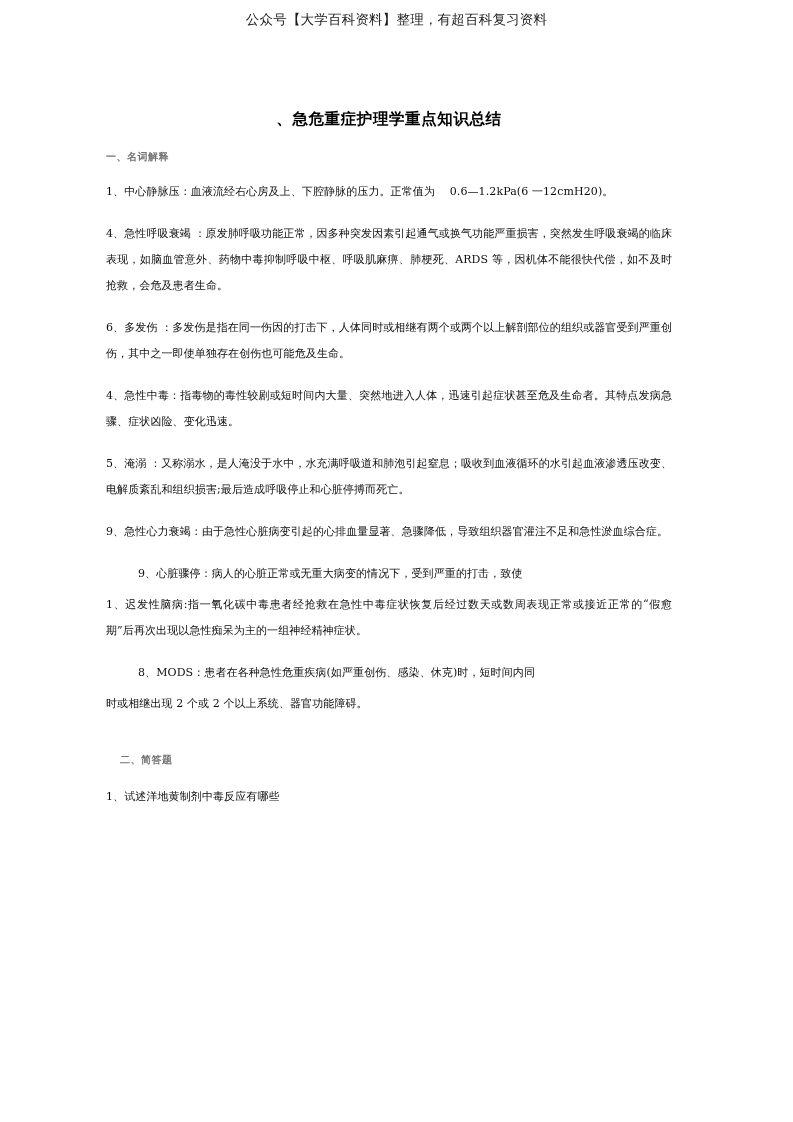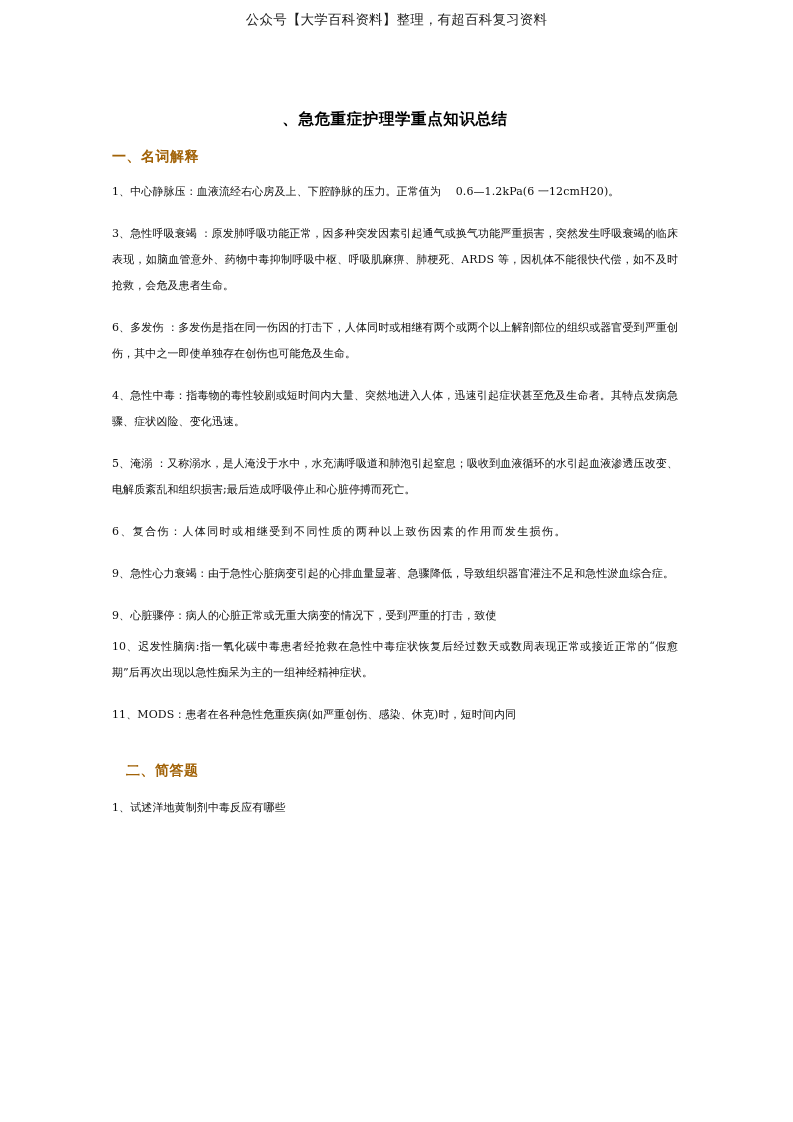--- a/index.html
+++ b/index.html
@@ -36,43 +36,43 @@
     line-height: 18px;
     color: #1a1a1a;
     letter-spacing: 0.2px;
     font-family: "DejaVu Serif", "Liberation Serif", serif;
     white-space: nowrap;
   }
 
   
   .body-col {
     position: absolute;
-    left: 112px;
+    left: 106px;
     top: 108px;
     width: 566px;
   }
 
   .doc-title {
     text-align: center;
     font-size: 15.5px;
     font-weight: bold;
     line-height: 22px;
     letter-spacing: 0.6px;
     margin: 0 0 16px 0;
     color: #000;
     font-family: "DejaVu Sans", "Liberation Sans", sans-serif;
   }
 
   .sec-head {
-    font-size: 14px;
+    font-size: 10px;
     font-weight: bold;
     line-height: 21px;
     letter-spacing: 0.5px;
     margin: 0 0 12px 0;
-    color: #a16207;
+    color: #737373;
     font-family: "DejaVu Serif", "Liberation Serif", serif;
   }
   .sec-head.indent {
     margin-left: 14px;
     margin-top: 32px;
     margin-bottom: 14px;
   }
 
   .para {
     font-size: 11px;
@@ -81,20 +81,21 @@
     text-align: justify;
     text-justify: inter-ideograph;
     color: #0d0d0d;
     letter-spacing: 0.1px;
   }
   .para.loose {
     margin-bottom: 16px;
   }
   .para.tight {
     margin-bottom: 5px;
+    margin-left: 32px;
   }
   .para.spread {
     letter-spacing: 1.4px;
   }
   .para.last {
     margin-bottom: 0;
     margin-top: 8px;
   }
 </style>
 </head>
@@ -105,39 +106,39 @@
   <div class="doc-header">公众号【大学百科资料】整理，有超百科复习资料</div>
 
   <div class="body-col">
 
     <h1 class="doc-title">、急危重症护理学重点知识总结</h1>
 
     <h2 class="sec-head">一、名词解释</h2>
 
     <p class="para loose">1、中心静脉压：血液流经右心房及上、下腔静脉的压力。正常值为 　0.6—1.2kPa(6 一12cmH20)。</p>
 
-    <p class="para loose">3、急性呼吸衰竭 ：原发肺呼吸功能正常，因多种突发因素引起通气或换气功能严重损害，突然发生呼吸衰竭的临床表现，如脑血管意外、药物中毒抑制呼吸中枢、呼吸肌麻痹、肺梗死、ARDS 等，因机体不能很快代偿，如不及时抢救，会危及患者生命。</p>
+    <p class="para loose">4、急性呼吸衰竭 ：原发肺呼吸功能正常，因多种突发因素引起通气或换气功能严重损害，突然发生呼吸衰竭的临床表现，如脑血管意外、药物中毒抑制呼吸中枢、呼吸肌麻痹、肺梗死、ARDS 等，因机体不能很快代偿，如不及时抢救，会危及患者生命。</p>
 
     <p class="para loose">6、多发伤 ：多发伤是指在同一伤因的打击下，人体同时或相继有两个或两个以上解剖部位的组织或器官受到严重创伤，其中之一即使单独存在创伤也可能危及生命。</p>
 
     <p class="para loose">4、急性中毒：指毒物的毒性较剧或短时间内大量、突然地进入人体，迅速引起症状甚至危及生命者。其特点发病急骤、症状凶险、变化迅速。</p>
 
     <p class="para loose">5、淹溺 ：又称溺水，是人淹没于水中，水充满呼吸道和肺泡引起窒息；吸收到血液循环的水引起血液渗透压改变、电解质紊乱和组织损害;最后造成呼吸停止和心脏停搏而死亡。</p>
 
-    <p class="para loose spread">6、复合伤：人体同时或相继受到不同性质的两种以上致伤因素的作用而发生损伤。</p>
 
     <p class="para loose">9、急性心力衰竭：由于急性心脏病变引起的心排血量显著、急骤降低，导致组织器官灌注不足和急性淤血综合症。</p>
 
 
     <p class="para tight">9、心脏骤停：病人的心脏正常或无重大病变的情况下，受到严重的打击，致使</p>
 
 
-    <p class="para loose">10、迟发性脑病:指一氧化碳中毒患者经抢救在急性中毒症状恢复后经过数天或数周表现正常或接近正常的“假愈期”后再次出现以急性痴呆为主的一组神经精神症状。</p>
+    <p class="para loose">1、迟发性脑病:指一氧化碳中毒患者经抢救在急性中毒症状恢复后经过数天或数周表现正常或接近正常的“假愈期”后再次出现以急性痴呆为主的一组神经精神症状。</p>
 
-    <p class="para tight">11、MODS：患者在各种急性危重疾病(如严重创伤、感染、休克)时，短时间内同</p>
+    <p class="para tight">8、MODS：患者在各种急性危重疾病(如严重创伤、感染、休克)时，短时间内同</p>
 
+    <p class="para loose">时或相继出现 2 个或 2 个以上系统、器官功能障碍。</p>
 
     <h2 class="sec-head indent">二、简答题</h2>
 
     <p class="para last">1、试述洋地黄制剂中毒反应有哪些</p>
 
   </div>
 </div>
 
 </body></html>

